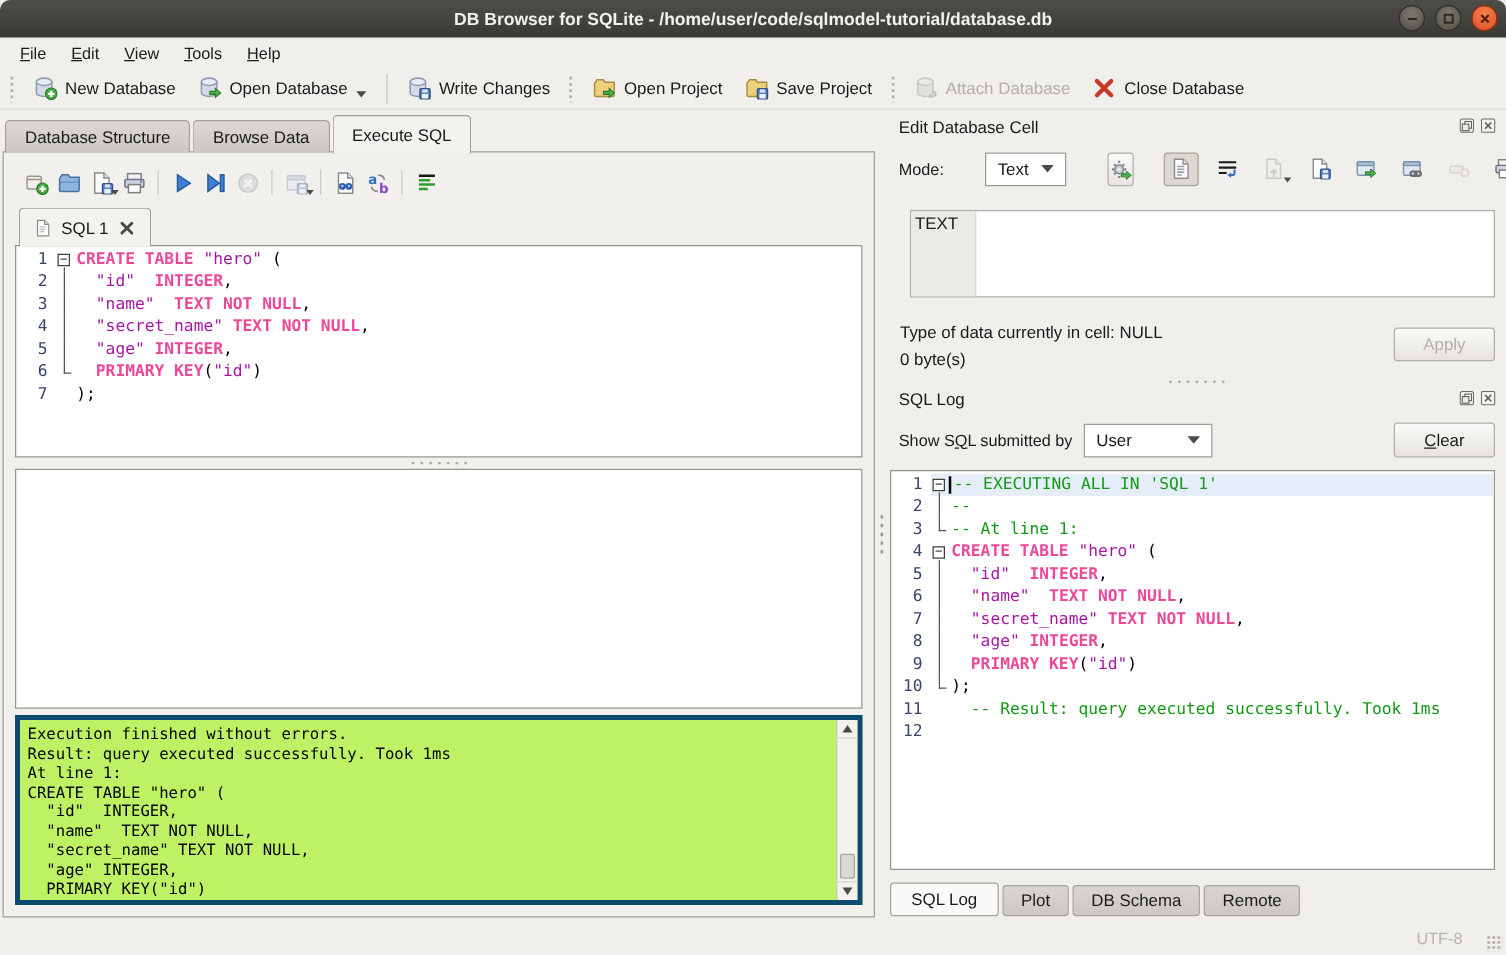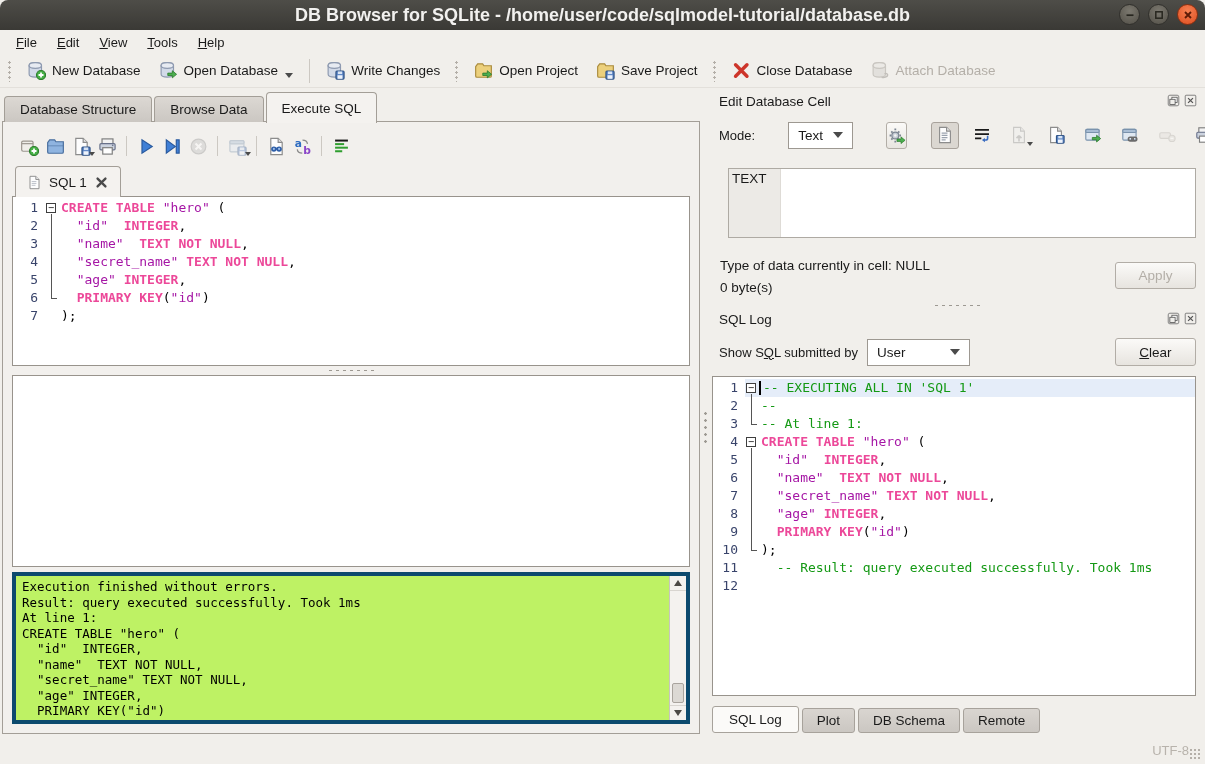--- a/index.html
+++ b/index.html
@@ -5,21 +5,21 @@
   * { margin:0; padding:0; box-sizing:border-box; }
   html,body { width:1205px; height:764px; overflow:hidden; }
   body { font-family:"Liberation Sans", sans-serif; font-size:13px; color:#1a1a1a; background:#f1efeb; }
   svg { display:block; }
 
   #window { position:relative; width:1205px; height:764px; background:#f1efeb; }
 
   
   .titlebar { height:30px; background:linear-gradient(#4e4d48,#3a3935); border-radius:8px 8px 0 0;
               display:flex; align-items:center; justify-content:center; position:relative; }
-  .titlebar .title { color:#f2f1ef; font-weight:bold; font-size:18px; }
+  .titlebar .title { color:#f2f1ef; font-weight:bold; font-size:14px; }
   .winbtns { position:absolute; right:7px; top:4px; display:flex; gap:8px; }
   .winbtn { width:21px; height:21px; border-radius:50%; border:1px solid #31302c;
             background:radial-gradient(circle at 50% 32%, #7b786f, #535048);
             display:flex; align-items:center; justify-content:center; cursor:default; }
   .winbtn.close { background:radial-gradient(circle at 50% 32%, #f68052, #dd4e20); border-color:#8c2f10; }
 
   
   .menubar { height:24px; display:flex; align-items:center; padding-left:6px; }
   .menuitem { padding:3px 10px; }
 
@@ -144,21 +144,21 @@
 
   .logframe { position:absolute; top:288px; left:4px; right:9px; height:320px; padding-top:2px; }
 
   .bottomtabs { position:absolute; top:618px; left:4px; display:flex; align-items:flex-end; gap:3px; }
   .btab { padding:4px 14px; height:25px; background:linear-gradient(#d9d5d0,#cbc7c2);
           border:1px solid #a7a29b; border-radius:3px; font-size:13.5px; }
   .btab.active { height:27px; padding:5px 16px; background:#fbfaf8; }
 
   
   .statusbar { position:absolute; bottom:0; left:0; width:1205px; height:28px;
-               display:flex; align-items:center; justify-content:flex-end; padding-right:16px; color:#b8b3ac; }
+               display:flex; align-items:center; justify-content:flex-end; padding-right:35px; color:#b8b3ac; }
   .grip { position:absolute; right:3px; bottom:3px; width:13px; height:13px;
           background-image:radial-gradient(#b5b0a9 1px, transparent 1.3px); background-size:4px 4px; }
   u { text-decoration:underline; }
 </style>
 </head>
 <body>
 
 <div id="window">
 
   <div class="titlebar">
@@ -245,38 +245,38 @@
           <svg viewBox="0 0 16 16" width="19" height="19">
             <path d="M1.4 4.8l1.7-2.4h4.2l1 1.6h6.3v8.6q0 1.1-1.1 1.1H2.5q-1.1 0-1.1-1.1z" fill="#ecd07c" stroke="#ab8c3e"></path>
             <rect x="8.4" y="8.4" width="6.8" height="6.8" rx="0.8" fill="#5b84c4" stroke="#2f5386"></rect>
             <rect x="10" y="8.8" width="3.6" height="2.2" fill="#d8e4f4"></rect>
             <rect x="9.7" y="12" width="4.2" height="3" fill="#eef3fb"></rect>
           </svg>
         </span>
         <span class="lbl">Save Project</span>
       </div>
       <span class="thandle"></span>
-      <div class="tbtn">
-        <span>
-          <svg viewBox="0 0 16 16" width="19" height="19">
-            <path d="M3 3.2l9.6 9.6M12.6 3.2L3 12.8" stroke="#cd352a" stroke-width="2.9" stroke-linecap="round"></path>
-          </svg>
-        </span>
-        <span class="lbl">Close Database</span>
-      </div>
       <div class="tbtn disabled">
         <span>
           <svg viewBox="0 0 16 16" width="19" height="19">
             <ellipse cx="7" cy="3.8" rx="5.2" ry="2.4" fill="#e4e2de" stroke="#9a968f"></ellipse>
             <path d="M1.8 3.8v7.4c0 1.3 2.3 2.4 5.2 2.4s5.2-1.1 5.2-2.4V3.8" fill="#d2cfca" stroke="#9a968f"></path>
             <ellipse cx="7" cy="3.8" rx="5.2" ry="2.4" fill="#e4e2de" stroke="#9a968f"></ellipse>
             <path d="M9 13.6c2 .6 5-0.2 5-1.8 0-1.2-1.6-1.6-2.6-.9" fill="none" stroke="#8a8781" stroke-width="1.3"></path>
           </svg>
         </span>
         <span class="lbl">Attach Database</span>
+      </div>
+      <div class="tbtn">
+        <span>
+          <svg viewBox="0 0 16 16" width="19" height="19">
+            <path d="M3 3.2l9.6 9.6M12.6 3.2L3 12.8" stroke="#cd352a" stroke-width="2.9" stroke-linecap="round"></path>
+          </svg>
+        </span>
+        <span class="lbl">Close Database</span>
       </div>
     </div>
 
   <div class="main">
 
     <div class="left">
       <div class="maintabs" id="maintabs">
           <div class="mtab">Database Structure</div>
           <div class="mtab">Browse Data</div>
           <div class="mtab active">Execute SQL</div>

